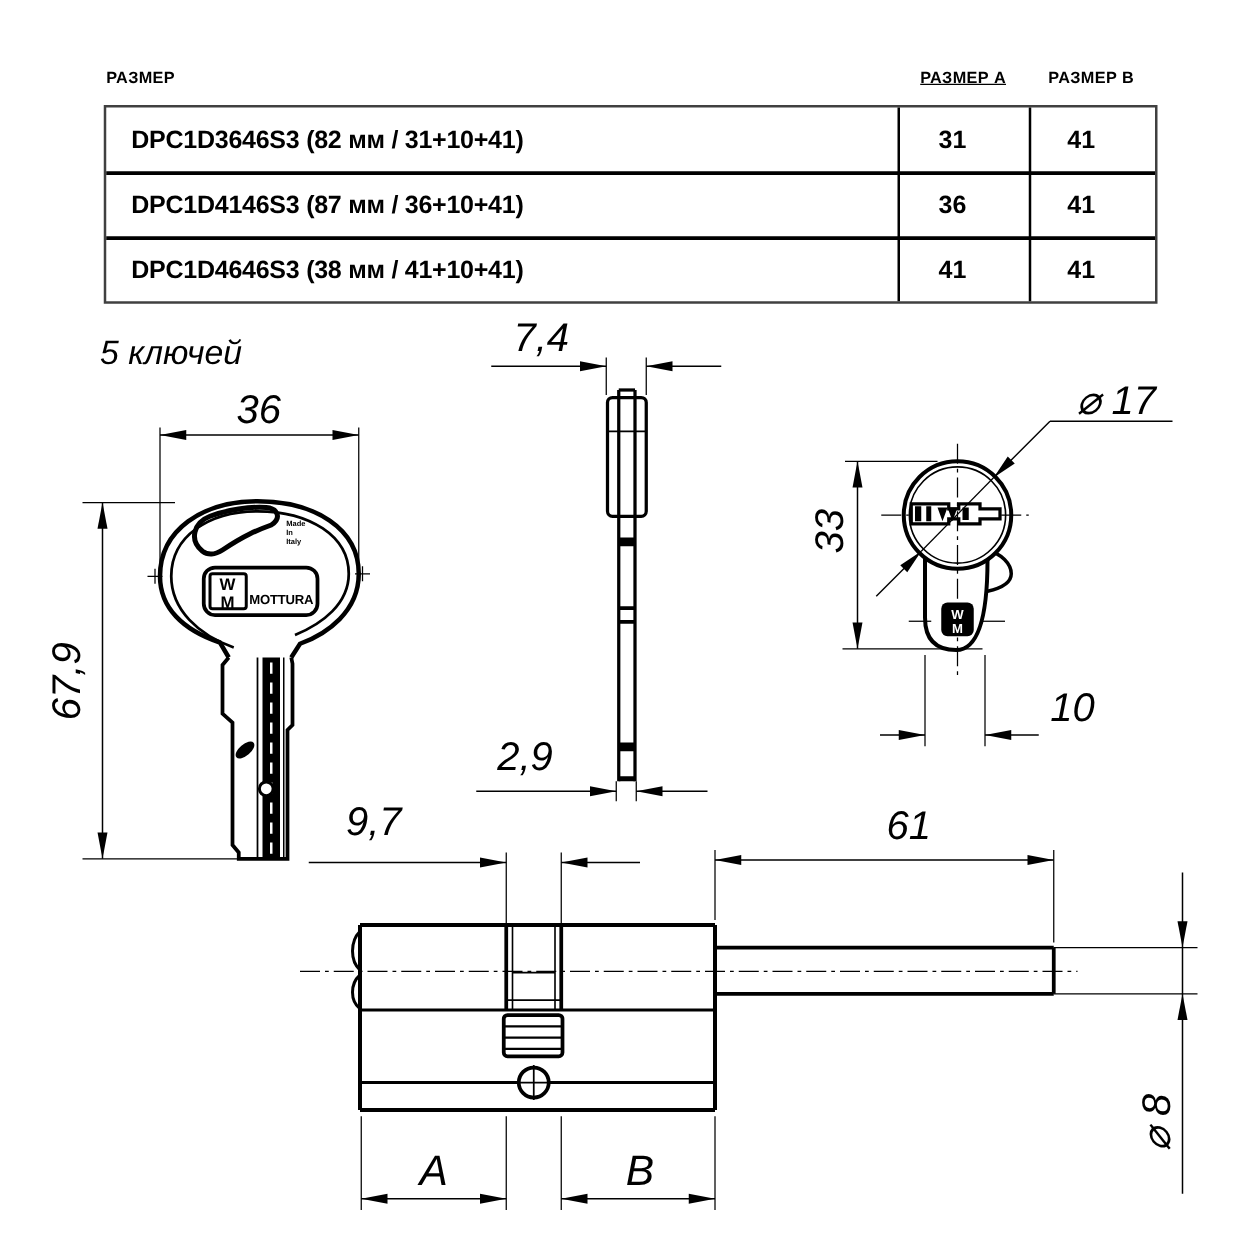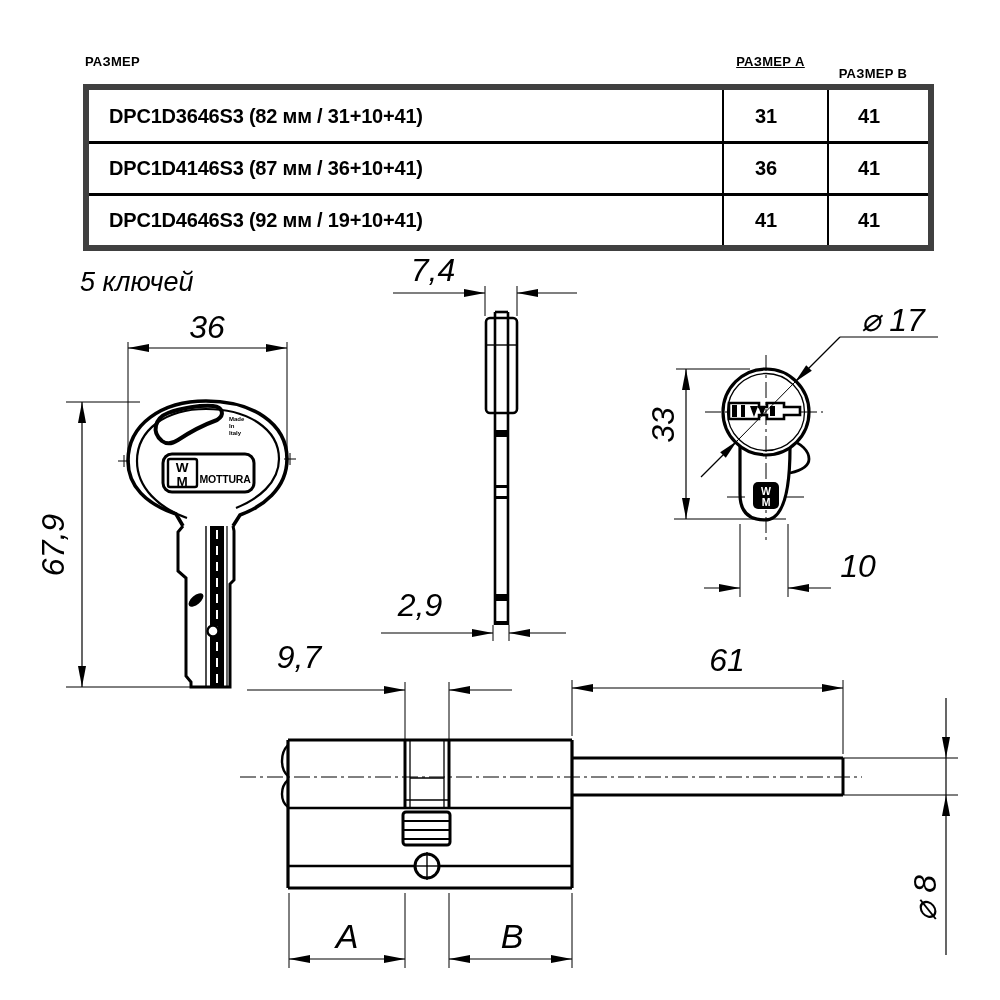--- a/index.html
+++ b/index.html
@@ -1,20 +1,20 @@
 <!DOCTYPE html>
 <html><head>
 <meta charset="utf-8">
 <style>
   html,body{margin:0;padding:0;}
   body{width:1000px;height:1000px;background:#fff;position:relative;
        font-family:"Liberation Sans",sans-serif;color:#000;overflow:hidden;}
   
   .hdr{position:absolute;font-weight:bold;font-size:13px;letter-spacing:.3px;}
-  .grid{position:absolute;left:83px;top:84px;width:839px;height:155px;border:6px solid #404040;}
+  .grid{position:absolute;left:83px;top:84px;width:839px;height:155px;border:2px solid #404040;}
   .vline{position:absolute;top:0;bottom:0;width:2px;background:#000;}
   .hline{position:absolute;left:0;right:0;height:2.5px;background:#000;}
   .trow{position:absolute;left:0;width:100%;height:52px;display:flex;align-items:center;
         font-weight:bold;font-size:20px;}
   .trow .art{width:633px;padding-left:20px;box-sizing:border-box;letter-spacing:-.2px;}
   .trow .va{width:88px;text-align:center;}
   .trow .vb{flex:1;text-align:center;}
   
   svg{position:absolute;left:0;top:0;}
   .dl{stroke:#000;stroke-width:1.2;fill:none;}
@@ -28,40 +28,40 @@
   .logo{font:bold 10.5px "Liberation Sans",sans-serif;letter-spacing:-.2px;}
   .mono{font:bold 13.5px "Liberation Sans",sans-serif;}
   .monoS{font:bold 10.5px "Liberation Sans",sans-serif;fill:#fff;}
   .tiny{font:bold 6px "Liberation Sans",sans-serif;}
 </style>
 </head>
 <body>
 
 <div class="hdr" style="left:85px;top:54px;">РАЗМЕР</div>
 <div class="hdr" style="left:718px;top:54px;width:105px;text-align:center;text-decoration:underline;">РАЗМЕР А</div>
-<div class="hdr" style="left:823px;top:66px;width:100px;text-align:center;">РАЗМЕР В</div>
+<div class="hdr" style="left:823px;top:54px;width:100px;text-align:center;">РАЗМЕР В</div>
 
 <div class="grid">
   <div class="vline" style="left:633px;"></div>
   <div class="vline" style="left:738px;"></div>
   <div class="hline" style="top:51px;"></div>
   <div class="hline" style="top:103px;"></div>
 
   <div class="trow" style="top:0;">
     <div class="art">DPC1D3646S3 (82 мм / 31+10+41)</div>
     <div class="va">31</div>
     <div class="vb">41</div>
   </div>
   <div class="trow" style="top:52px;">
     <div class="art">DPC1D4146S3 (87 мм / 36+10+41)</div>
     <div class="va">36</div>
     <div class="vb">41</div>
   </div>
   <div class="trow" style="top:104px;">
-    <div class="art">DPC1D4646S3 (92 мм / 19+10+41)</div>
+    <div class="art">DPC1D4646S3 (38 мм / 41+10+41)</div>
     <div class="va">41</div>
     <div class="vb">41</div>
   </div>
 </div>
 
 <svg width="1000" height="1000" viewBox="0 0 1000 1000">
 
   <text x="80" y="291" class="note">5 ключей</text>
 
   <g>

